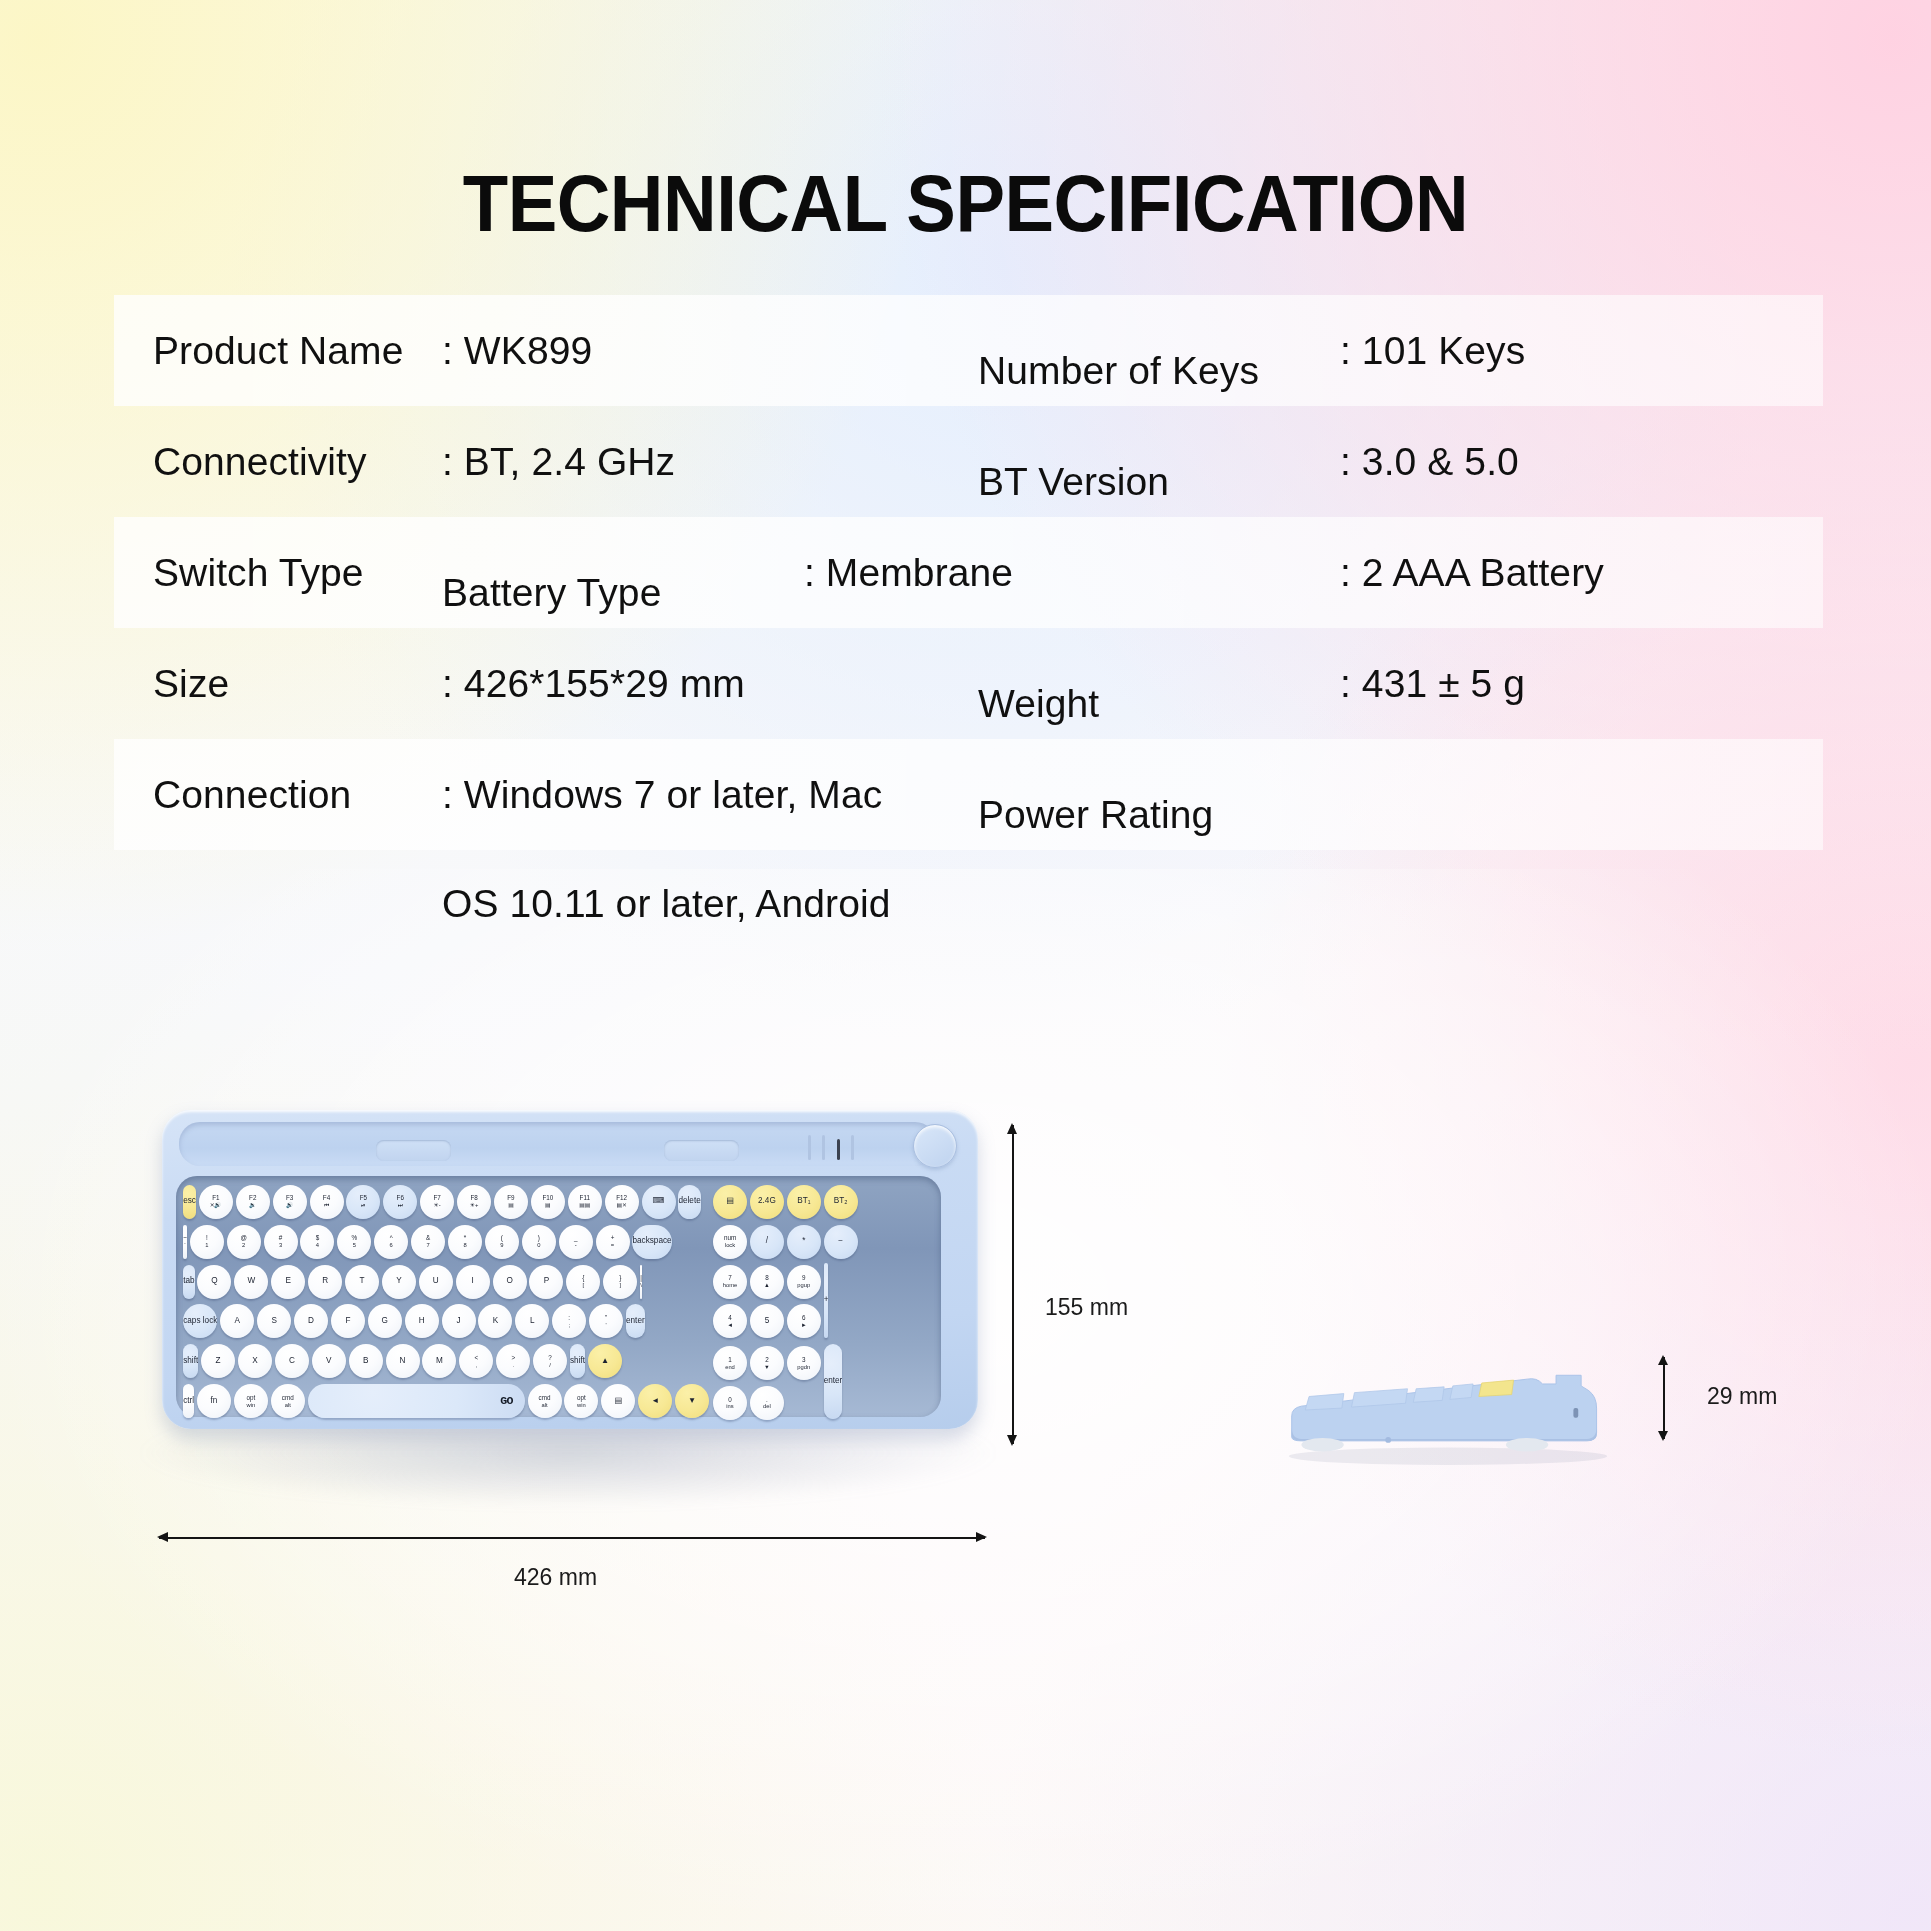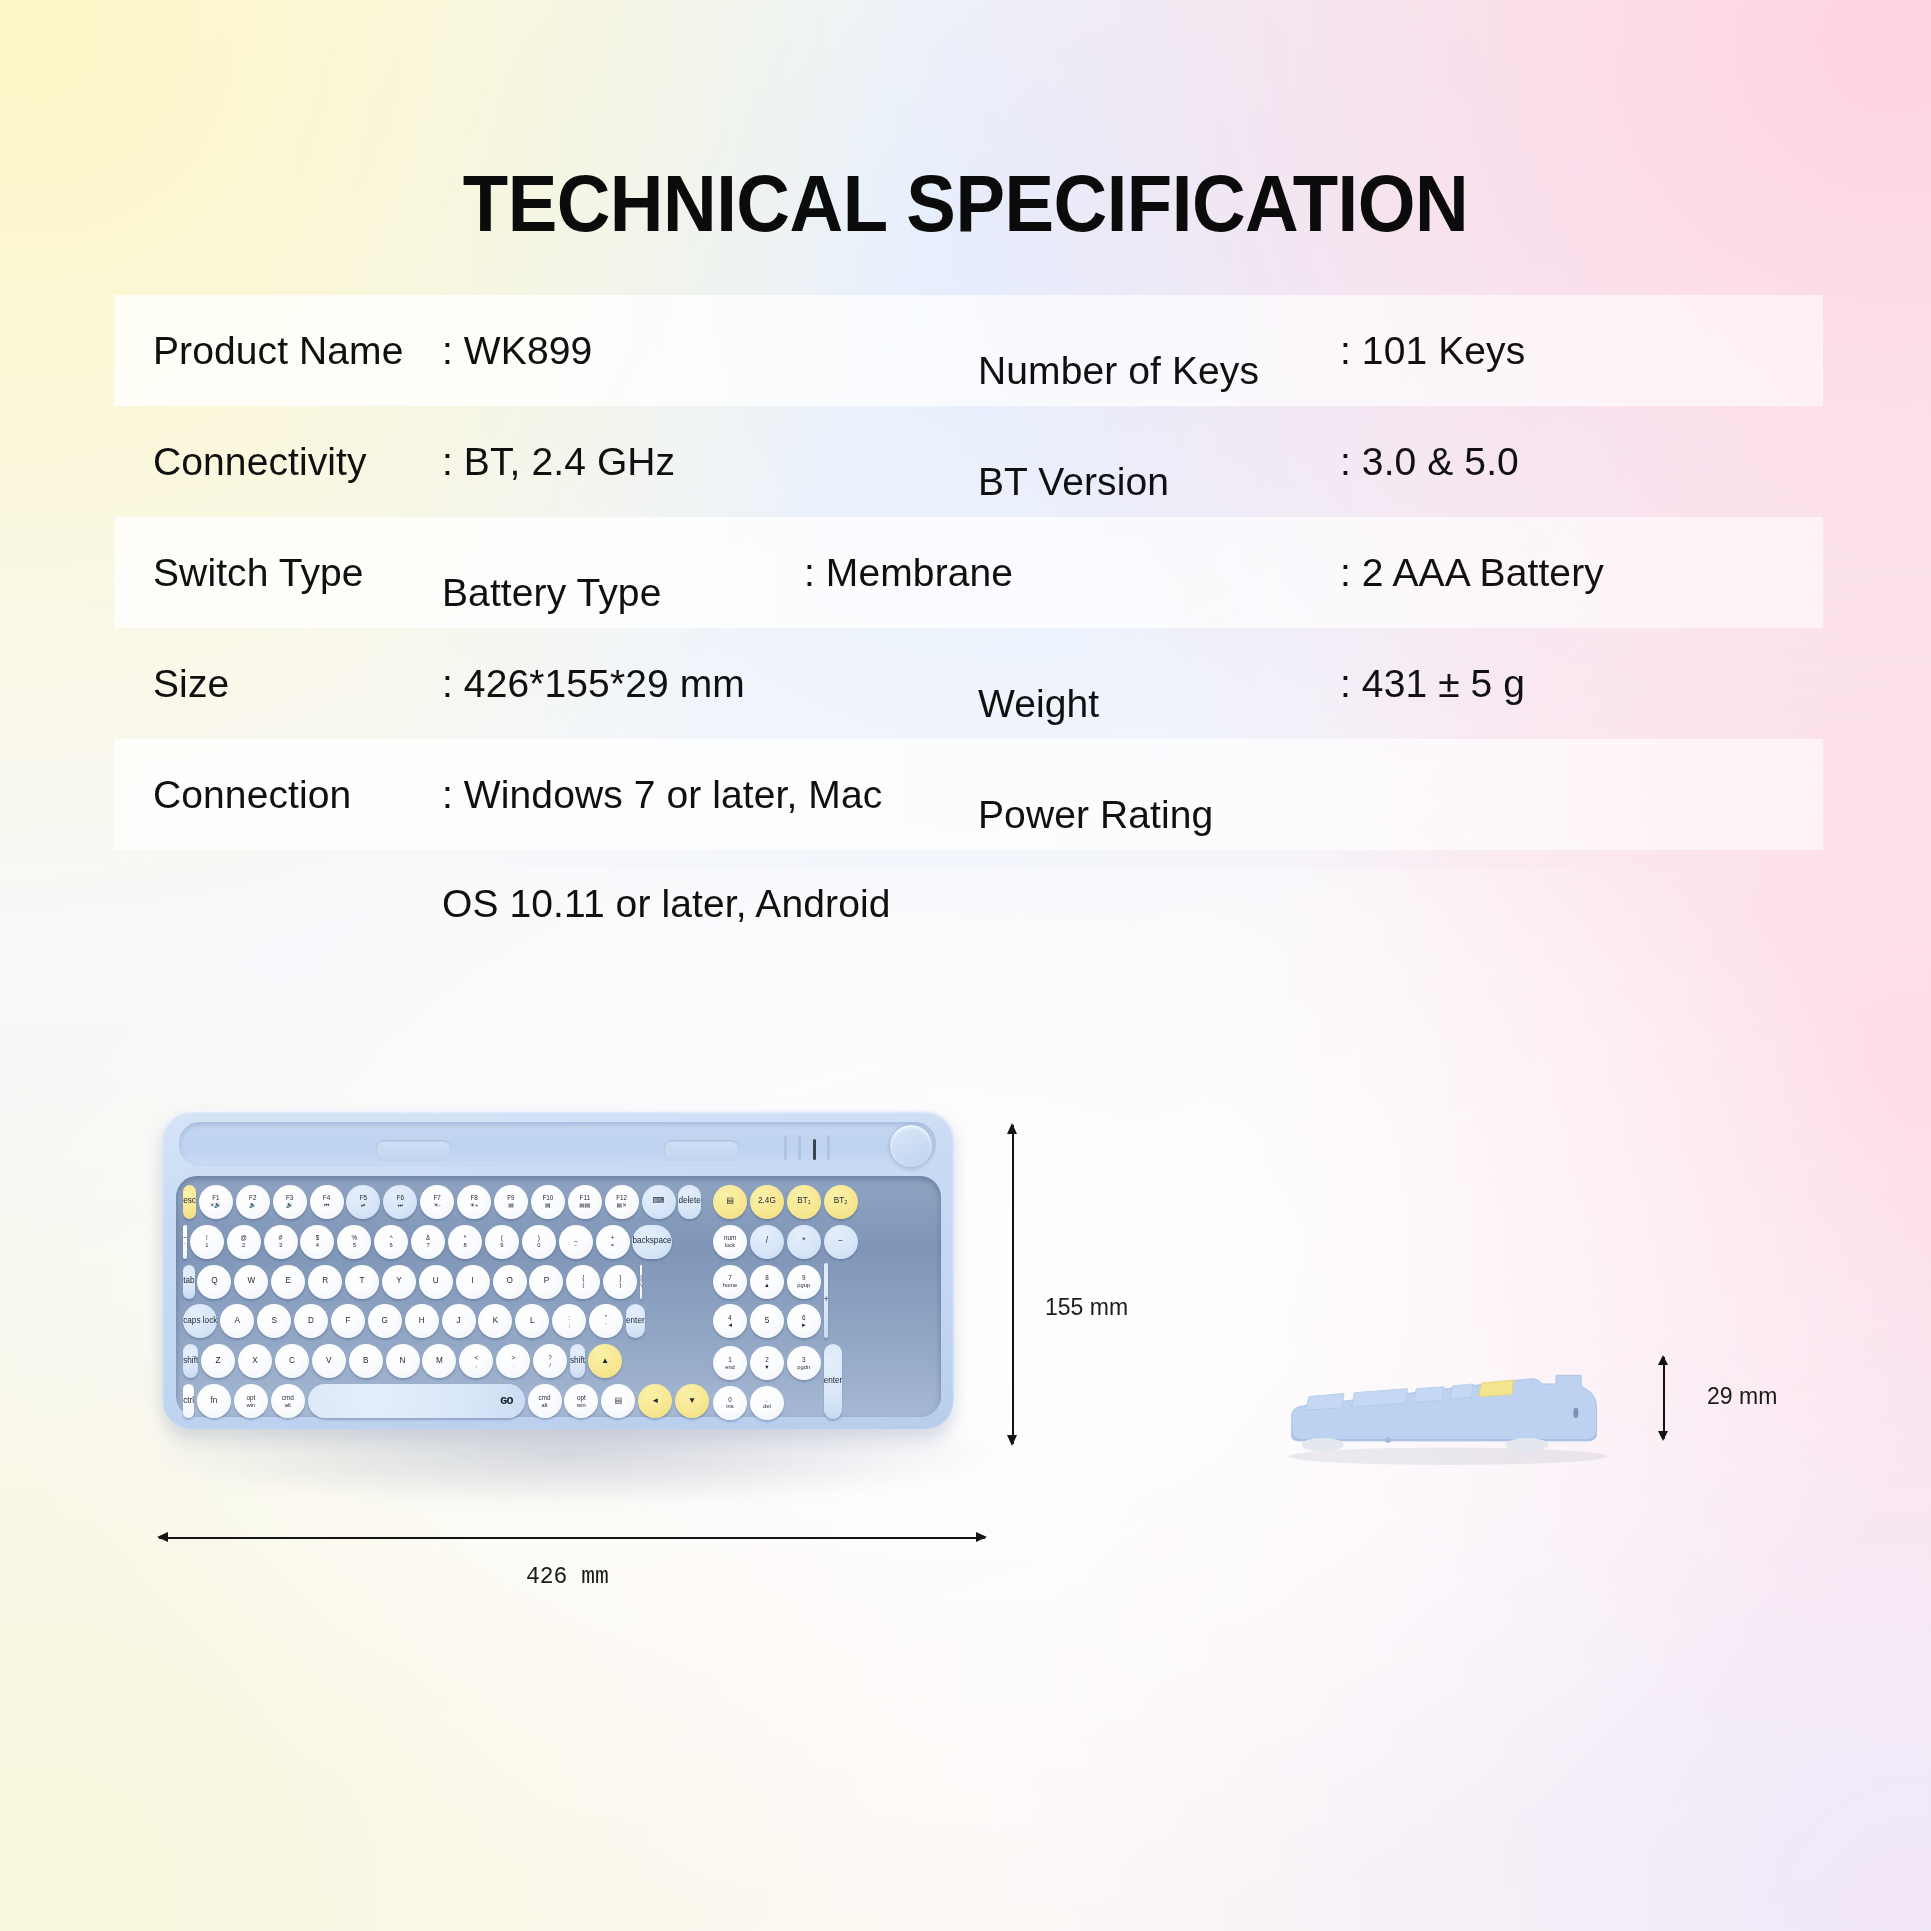--- a/index.html
+++ b/index.html
@@ -76,20 +76,21 @@
   #kb-shadow{
     position:absolute;left:-19.3px;top:290px;width:850px;height:106px;
     background:radial-gradient(ellipse at 50% 50%, rgba(120,132,160,0.30) 0%, rgba(120,132,160,0.10) 48%, rgba(120,132,160,0) 72%);
     filter:blur(5.8px);
   }
   #kb-body{
     position:absolute;left:0;top:0;width:792px;height:319px;
     border-radius:29px;
     background:linear-gradient(175deg,#d6e4f7 0%,#c9dbf4 28%,#c2d6f2 70%,#b6cdec 100%);
     box-shadow:0 9.7px 17.4px rgba(110,130,170,0.28), inset 0 1.9px 2.9px rgba(255,255,255,0.9);
+    padding-left:24px;
   }
   #kb-lip{
     position:absolute;left:17.4px;top:11.6px;width:757px;height:44px;
     border-radius:21px;
     background:linear-gradient(180deg,#c5d8f2 0%,#bdd2ef 60%,#cadcf5 100%);
     box-shadow:inset 0 2.9px 4.8px rgba(130,150,190,0.45);
   }
   .lip-notch{
     position:absolute;top:30px;width:75px;height:21px;border-radius:7.7px;
     background:linear-gradient(180deg,#cfe0f6,#c1d4ef);
@@ -152,21 +153,21 @@
   }
   #dim-v:before{top:-1.9px;border-bottom:11.6px solid #141414;}
   #dim-v:after{bottom:-1.9px;border-top:11.6px solid #141414;}
   #dim-v-label{position:absolute;left:1045px;top:1294px;}
   #dim-h{position:absolute;left:159px;top:1537px;width:826px;height:1.9px;background:#141414;}
   #dim-h:before,#dim-h:after{
     content:"";position:absolute;top:-4.8px;border-top:5.8px solid transparent;border-bottom:5.8px solid transparent;
   }
   #dim-h:before{left:-1.9px;border-right:11.6px solid #141414;}
   #dim-h:after{right:-1.9px;border-left:11.6px solid #141414;}
-  #dim-h-label{position:absolute;left:526px;top:1564px;font-family:Liberation Mono, monospace;}
+  #dim-h-label{position:absolute;left:514px;top:1564px;}
   #dim-side{position:absolute;left:1663px;top:1357px;width:1.9px;height:82px;background:#141414;}
   #dim-side:before,#dim-side:after{
     content:"";position:absolute;left:-4.8px;border-left:5.8px solid transparent;border-right:5.8px solid transparent;
   }
   #dim-side:before{top:-1.9px;border-bottom:10.6px solid #141414;}
   #dim-side:after{bottom:-1.9px;border-top:10.6px solid #141414;}
   #dim-side-label{position:absolute;left:1707px;top:1383px;}
 
   
   #kb-side-wrap{position:absolute;left:1284px;top:1352px;width:328px;height:116px;}

